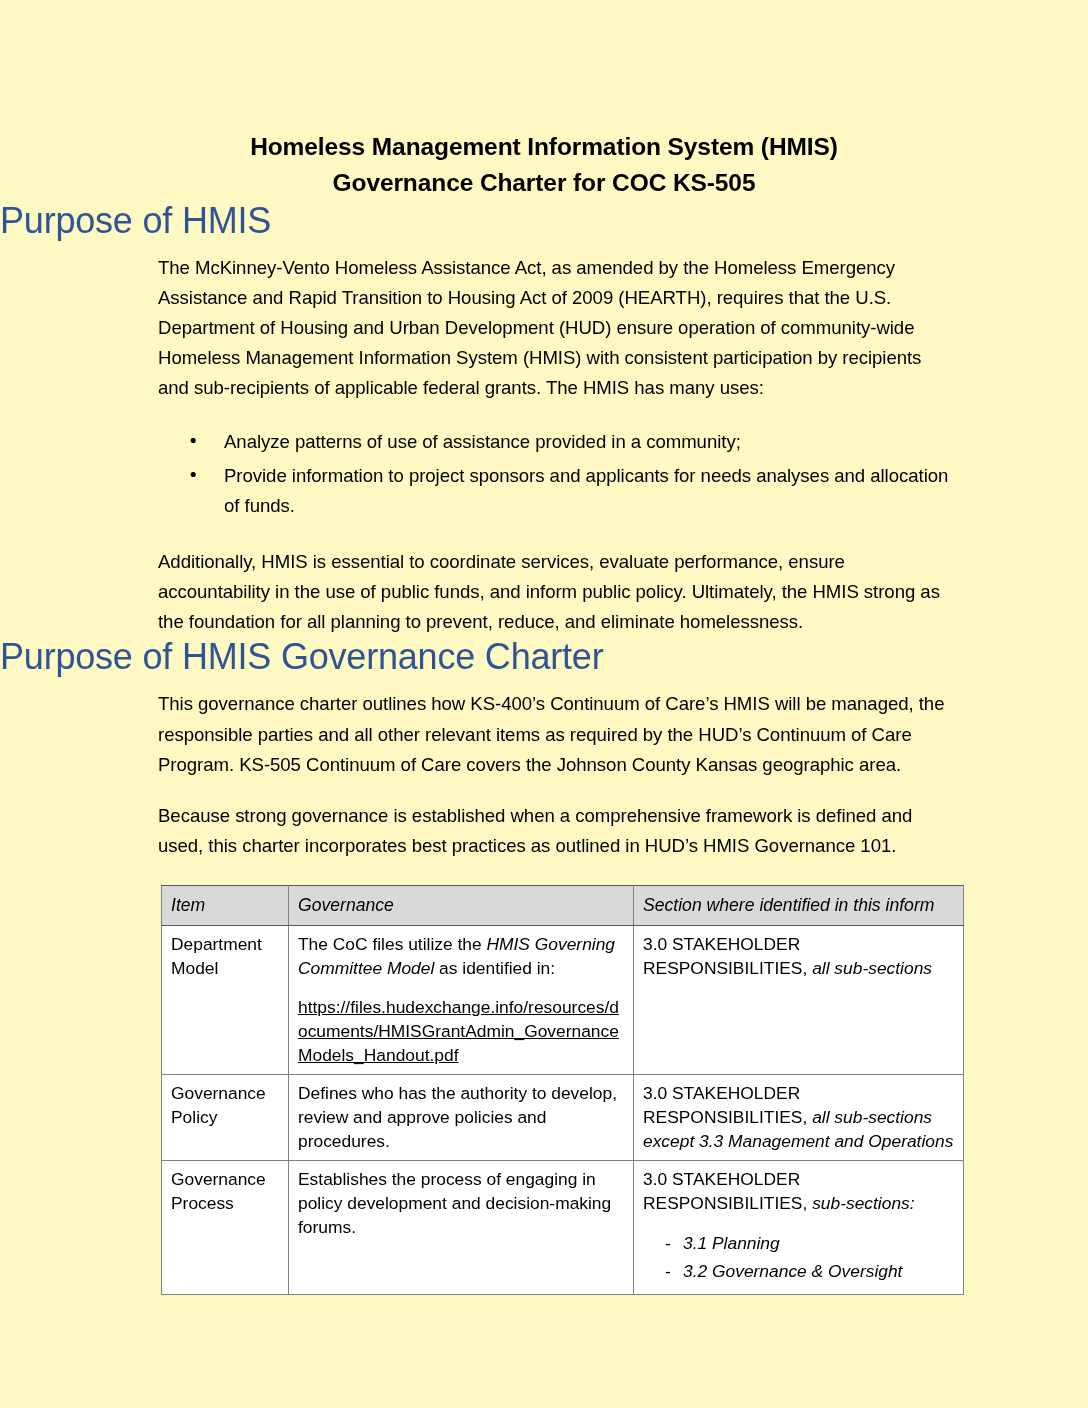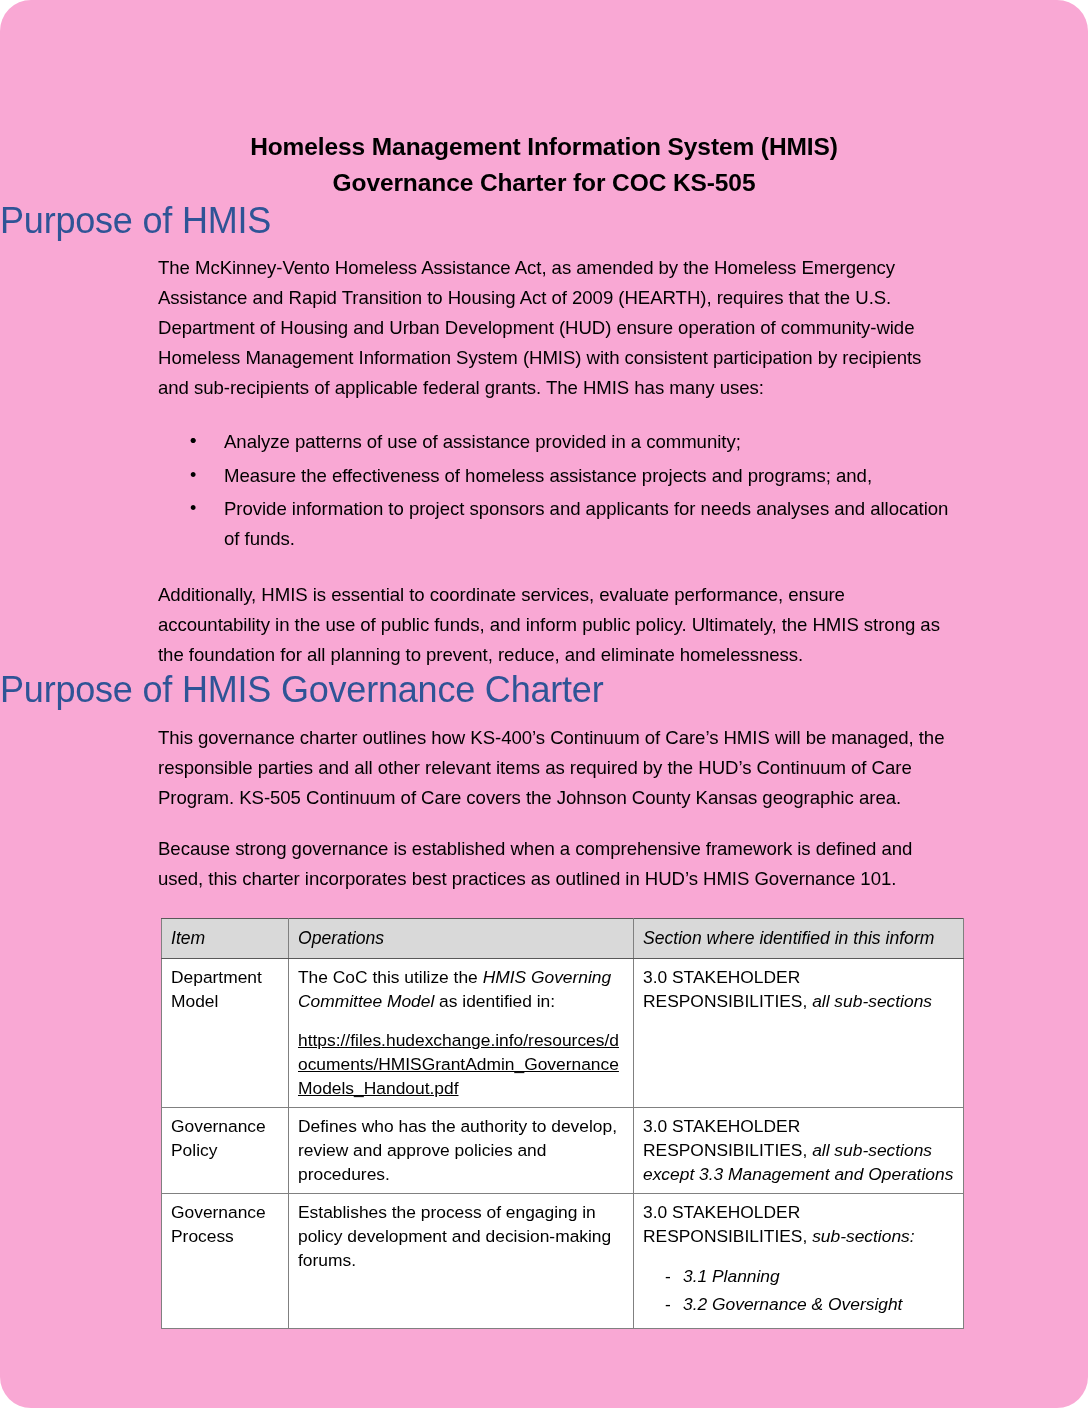--- a/index.html
+++ b/index.html
@@ -8,24 +8,23 @@
     background: #ffffff;
   }
   body {
     font-family: "Liberation Sans", sans-serif;
     color: #000000;
   }
   .page {
     position: relative;
     width: 1088px;
     height: 1408px;
-    background: #f9a8d4;
+    background: #fef9c3;
     overflow: hidden;
     box-sizing: border-box;
-    border-radius: 31px;
   }
   .content {
     position: absolute;
     left: 0;
     top: 0;
     width: 1088px;
   }
 
   
   .doc-title {
@@ -171,21 +170,20 @@
       <ul class="bullets">
         <li>
           <span class="bullet-dot">•</span>
         </li>
         <li>
           <span class="bullet-dot">•</span>
           <span>Analyze patterns of use of assistance provided in a community;</span>
         </li>
         <li>
           <span class="bullet-dot">•</span>
-          <span>Measure the effectiveness of homeless assistance projects and programs; and,</span>
         </li>
         <li>
           <span class="bullet-dot">•</span>
           <span>Provide information to project sponsors and applicants for needs analyses and allocation of funds.</span>
         </li>
       </ul>
 
       <p class="para after-bullets">Additionally, HMIS is essential to coordinate services, evaluate performance, ensure accountability in the use of public funds, and inform public policy. Ultimately, the HMIS strong as the foundation for all planning to prevent, reduce, and eliminate homelessness.</p>
     </div>
 
@@ -198,30 +196,30 @@
 
     <table class="charter-table">
       <colgroup>
         <col class="c1">
           <col class="c2">
           <col class="c3">
       </colgroup>
       <thead>
         <tr>
           <th>Item</th>
-          <th>Operations</th>
+          <th>Governance</th>
           <th>Section where identified in this inform</th>
         </tr>
       </thead>
       <tbody>
 
         <tr class="row-tall">
           <td class="item-cell">Department Model</td>
           <td class="desc-cell">
-            <p class="cell-p"><span>The CoC this utilize the </span><span class="ital">HMIS Governing Committee Model</span><span> as identified in:</span></p>
+            <p class="cell-p"><span>The CoC files utilize the </span><span class="ital">HMIS Governing Committee Model</span><span> as identified in:</span></p>
             <p class="cell-p"><span class="link-text">https://files.hudexchange.info/resources/documents/HMISGrantAdmin_GovernanceModels_Handout.pdf</span></p>
           </td>
           <td class="sect-cell">
             <p class="cell-p"><span>3.0 STAKEHOLDER RESPONSIBILITIES, </span><span class="ital">all sub-sections</span></p>
           </td>
         </tr>
 
         <tr>
           <td class="item-cell">Governance Policy</td>
           <td class="desc-cell">

